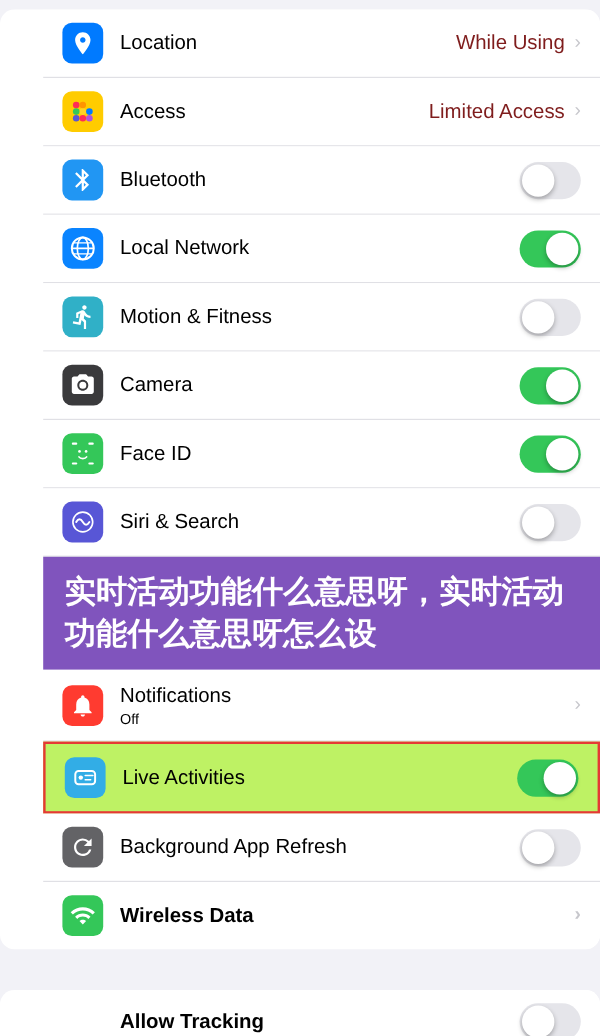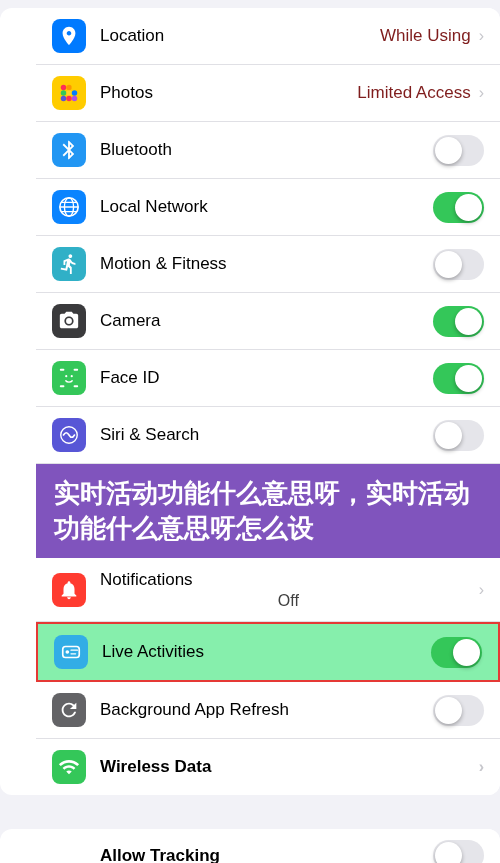--- a/index.html
+++ b/index.html
@@ -49,24 +49,23 @@
       display: flex;
       flex-direction: column;
     }
 
     .row-label {
       font-size: 17px;
       color: #000;
       line-height: 1.3;
     }
     .row-sublabel {
-      font-size: 16px;
-      color: #404040;
+      font-size: 12px;
+      color: #000000;
       margin-top: 1px;
-      text-align: center;
     }
 
     .row-right {
       display: flex;
       align-items: center;
       gap: 6px;
       flex-shrink: 0;
     }
 
     .row-value {
@@ -138,21 +137,21 @@
       color: #fff;
       font-size: 26px;
       font-weight: bold;
       line-height: 1.35;
     }
 
     
     .row-highlighted {
       border: 2.5px solid #e53935;
       border-radius: 0;
-      background: #86efac;
+      background: #bef264;
     }
 
     
     .section-gap {
       height: 18px;
       background: #f2f2f7;
     }
 
     .page-wrap {
       position: relative;
@@ -188,21 +187,21 @@
       <circle cx="18" cy="6" r="3" fill="#ffcc00"></circle>
       <circle cx="6" cy="12" r="3" fill="#34c759"></circle>
       <circle cx="12" cy="12" r="3" fill="#fff" opacity="0.15"></circle>
       <circle cx="18" cy="12" r="3" fill="#007aff"></circle>
       <circle cx="6" cy="18" r="3" fill="#5856d6"></circle>
       <circle cx="12" cy="18" r="3" fill="#ff2d55"></circle>
       <circle cx="18" cy="18" r="3" fill="#af52de"></circle>
     </svg>
     </div>
     <div class="row-label-wrap">
-      <span class="row-label">Photos</span>
+      <span class="row-label">Access</span>
 
     </div>
     <div class="row-right">
       <span class="row-value">Limited Access</span>
       <span class="chevron">›</span>
     </div>
   </div>
       <div class="settings-row">
     <div class="icon-wrap bg-blue2">
       <svg viewBox="0 0 24 24" fill="none" class="icon-svg">

